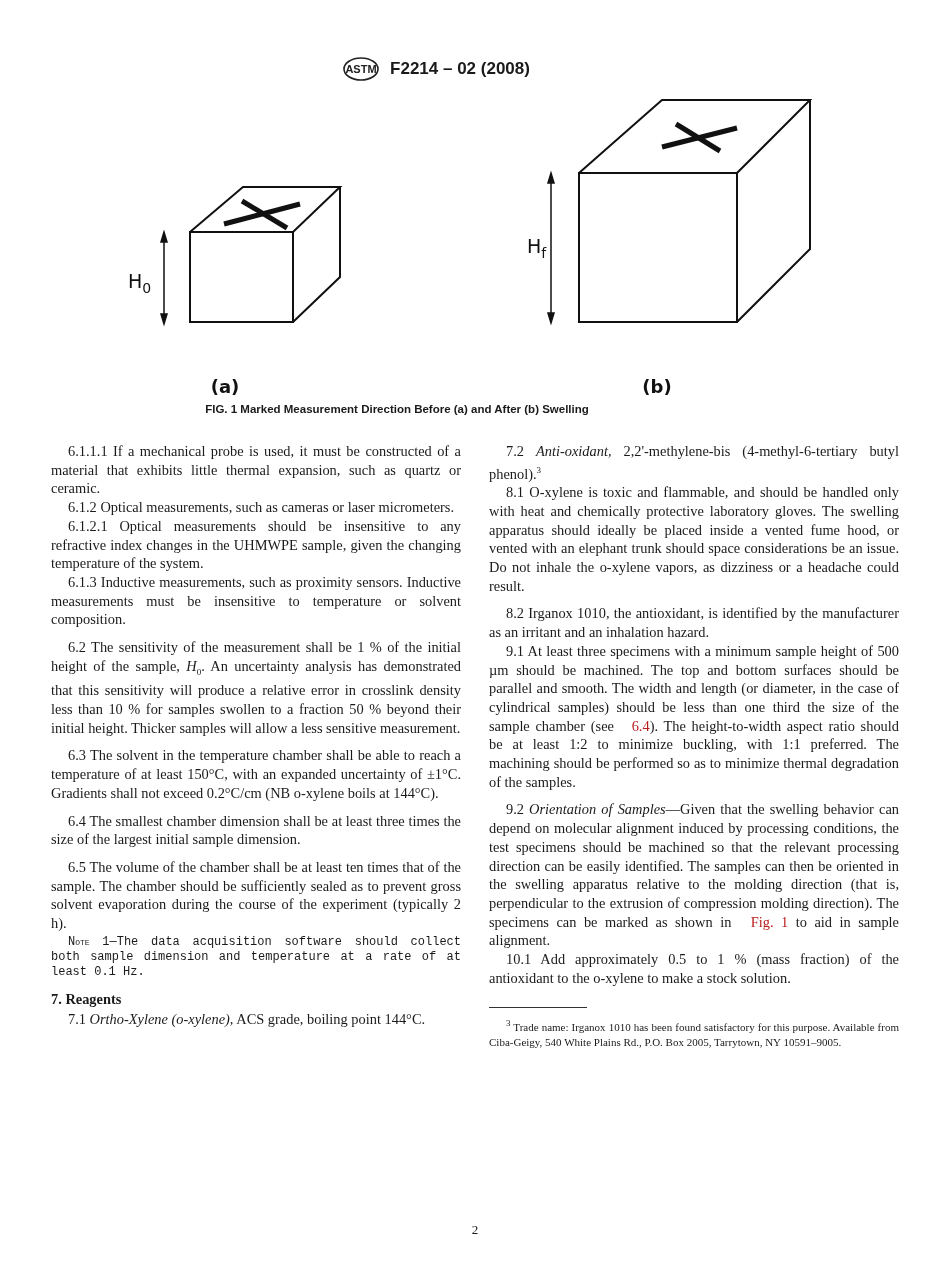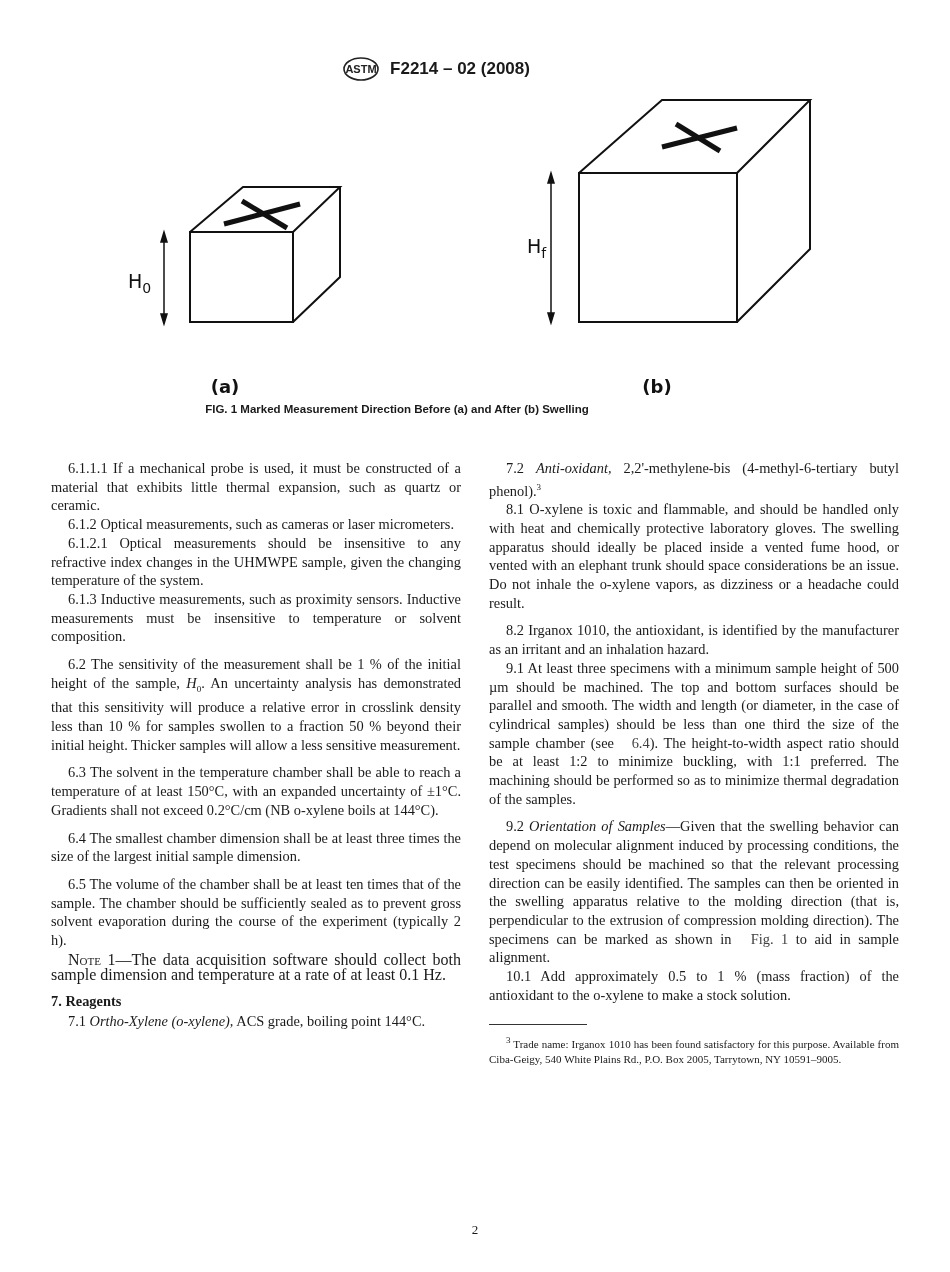--- a/index.html
+++ b/index.html
@@ -4,30 +4,30 @@
   <style>
     html, body { margin: 0; padding: 0; background: #ffffff; }
     body { width: 950px; height: 1272px; position: relative; overflow: hidden; color: #1a1a1a; }
     .header { position: absolute; top: 56px; left: 0; width: 872px; text-align: center; }
     .header .logo { display: inline-block; vertical-align: middle; width: 38px; height: 26px; margin-right: 6px; }
     .header .code { font-family: "Liberation Sans", sans-serif; font-weight: bold; font-size: 17px; vertical-align: middle; }
     .figure { position: absolute; top: 90px; left: 0; width: 950px; height: 330px; }
     .figure svg { position: absolute; left: 0; top: 0; }
     .caption { position: absolute; top: 403px; left: 0; width: 794px; text-align: center;
       font-family: "Liberation Sans", sans-serif; font-weight: bold; font-size: 11.5px; }
-    .col { position: absolute; top: 459px; width: 410px; font-family: "Liberation Serif", serif;
+    .col { position: absolute; top: 442px; width: 410px; font-family: "Liberation Serif", serif;
       font-size: 14.4px; line-height: 18.7px; text-align: justify; }
     .col.left { left: 51px; }
     .col.right { left: 489px; }
     .col p { margin: 0; text-indent: 17px; }
     .col p.sp { margin-top: 9px; }
     .col h3 { margin: 10px 0 2px 0; font-size: 14.4px; font-weight: bold; text-indent: 0; }
-    .col .note { font-size: 16px; line-height: 15px; margin-top: 2px; text-indent: 17px; }
+    .col .note { font-size: 12px; line-height: 15px; margin-top: 2px; text-indent: 17px; font-family: Liberation Mono, monospace; }
     .col .note .sc { font-variant: small-caps; }
-    .link { color: #404040; margin-left: 12px; }
+    .link { color: #b91c1c; margin-left: 12px; }
     .footrule { width: 98px; border-top: 1px solid #333; margin: 20px 0 8px 0; }
     .footnote { font-size: 11px; line-height: 15px; text-indent: 17px; text-align: justify; }
     .pagenum { position: absolute; top: 1222px; left: 0; width: 950px; text-align: center;
       font-family: "Liberation Serif", serif; font-size: 13px; }
     i { font-style: italic; }
     sub, sup { font-size: 9px; }
   </style>
 </head>
 <body>
 

